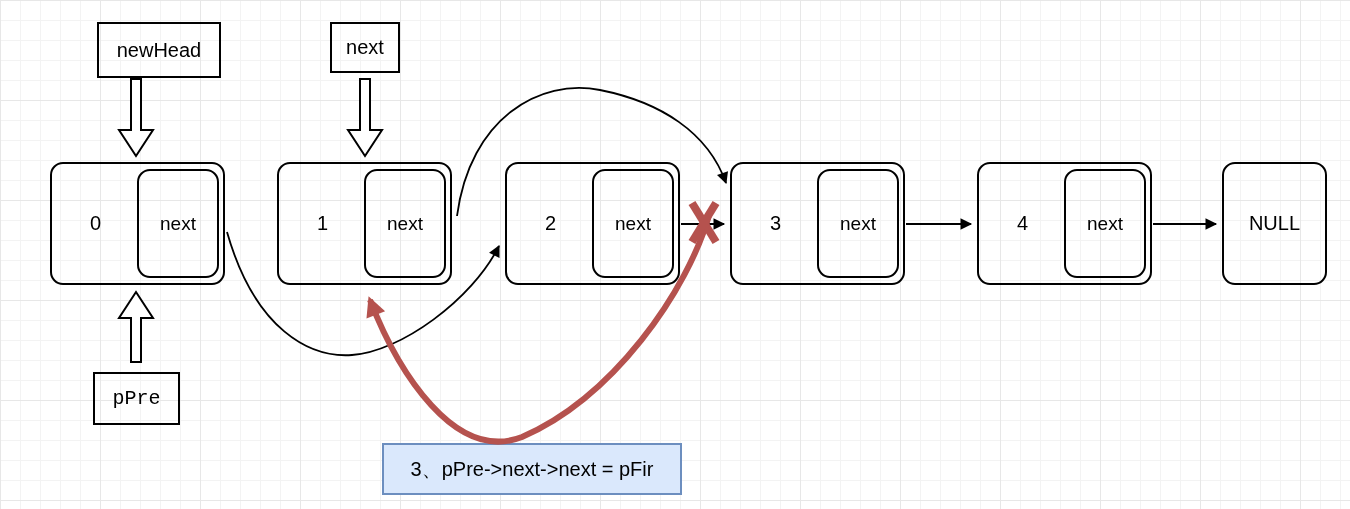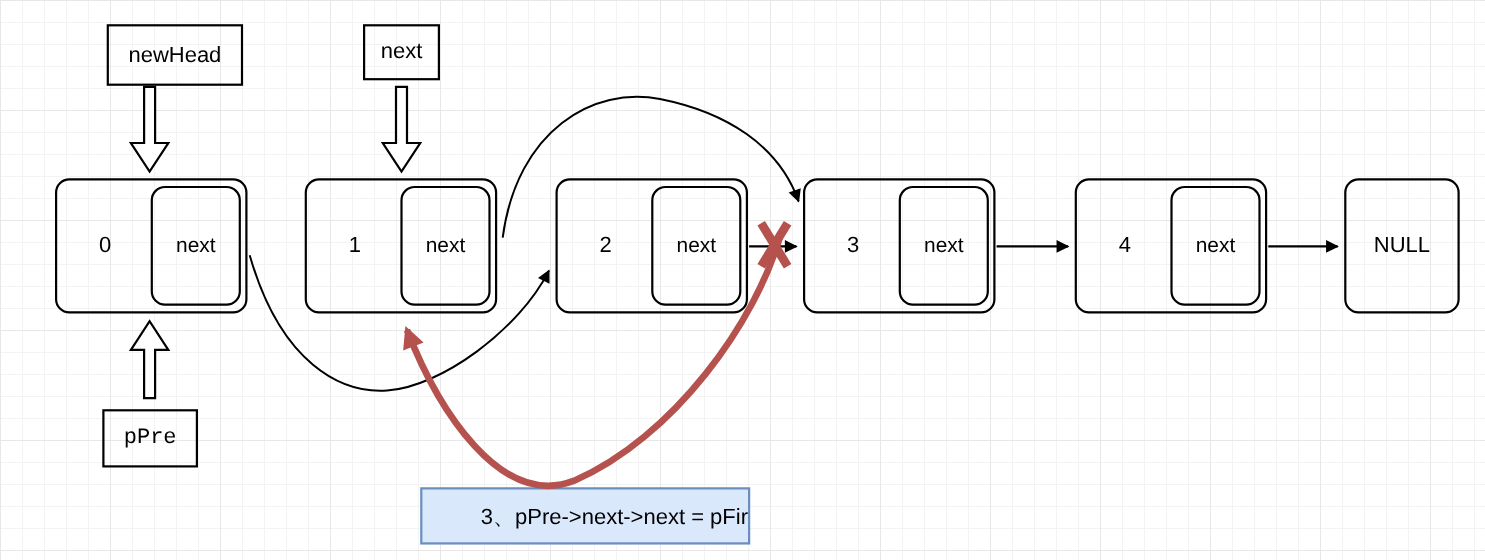--- a/index.html
+++ b/index.html
@@ -44,21 +44,21 @@
     font-size:19px;
     background:transparent;
   }
   .null-box{
     left:1222px;top:162px;width:105px;height:123px;
     border-radius:13px;
   }
   .annotation{
     position:absolute;left:382px;top:443px;width:300px;height:52px;
     border:2px solid #6c8ebf;background:#dae8fc;
-    display:flex;align-items:center;justify-content:flex-end;
+    display:flex;align-items:center;justify-content:center;
     font-size:20px;color:#000;
   }
   svg.overlay{
     position:absolute;left:0;top:0;width:1350px;height:509px;
     pointer-events:none;z-index:5;
   }
 </style>
 </head>
 <body>
 

